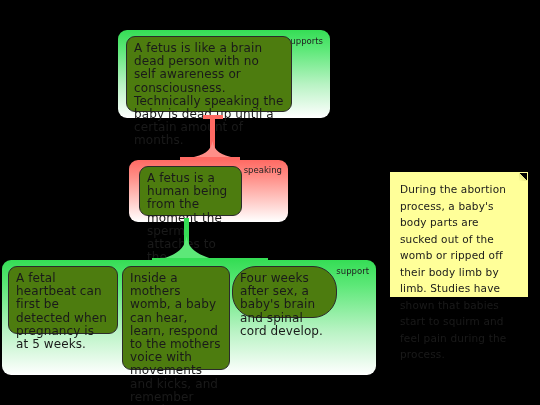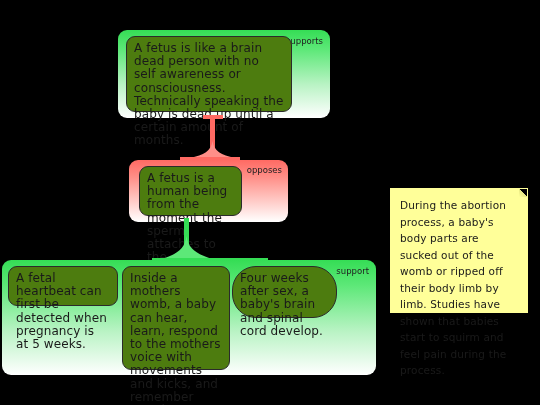--- a/index.html
+++ b/index.html
@@ -95,41 +95,41 @@
   <div class="conn" style="left:180px; top:115px;">
     <svg width="60" height="50" viewBox="0 0 60 50">
       <rect x="23" y="0" width="20" height="4" fill="#ff6a63"></rect>
       <rect x="30" y="3" width="5" height="34" fill="#ff6a63"></rect>
       <path d="M32.5 26 C31 36, 24 40, 10 43 L55 43 C41 40, 34 36, 32.5 26 Z" fill="#ff8f88"></path>
       <rect x="0" y="42" width="60" height="4" fill="#ff6a63"></rect>
     </svg>
   </div>
 
   <div class="group opposes" style="left:129px; top:160px; width:159px; height:62px;">
-    <span class="group-label" style="right:6px; top:5px;">opposes</span>
+    <span class="group-label" style="right:6px; top:5px;">speaking</span>
   </div>
   <div class="claim" style="left:139px; top:166px; width:103px; height:50px;">A fetus is a human being from the moment the sperm attaches to the egg.</div>
 
   <div class="conn" style="left:152px; top:218px;">
     <svg width="116" height="48" viewBox="0 0 116 48">
       <rect x="32" y="0" width="5" height="30" fill="#35dd55"></rect>
       <path d="M34.5 18 C33 30, 26 36, 10 41 L60 41 C44 36, 36 30, 34.5 18 Z" fill="#5de878"></path>
       <rect x="0" y="40" width="116" height="5" fill="#35dd55"></rect>
       <path d="M52 44 L72 44 L62 52 Z" fill="#35dd55"></path>
     </svg>
   </div>
 
   <div class="group supports" style="left:2px; top:260px; width:374px; height:115px;">
     <span class="group-label" style="right:7px; top:6px;padding-left:31px;">support</span>
   </div>
 
-  <div class="claim" style="left:8px; top:266px; width:110px; height:40px;">A fetal heartbeat can first be detected when pregnancy is at 5 weeks.</div>
+  <div class="claim" style="left:8px; top:266px; width:110px; height:68px;">A fetal heartbeat can first be detected when pregnancy is at 5 weeks.</div>
 
   <div class="claim" style="left:122px; top:266px; width:108px; height:104px;">Inside a mothers womb, a baby can hear, learn, respond to the mothers voice with movements and kicks, and remember certain sounds.</div>
 
   <div class="claim" style="left:232px; top:266px; width:105px; height:52px;border-radius:24px;">Four weeks after sex, a baby's brain and spinal cord develop.</div>
 
-  <div class="sticky" style="left:390px; top:188px; width:138px; height:125px;">
+  <div class="sticky" style="left:390px; top:172px; width:138px; height:125px;">
     <span class="sticky-fold"></span>
     <span>During the abortion process, a baby's body parts are sucked out of the womb or ripped off their body limb by limb. Studies have shown that babies start to squirm and feel pain during the process.</span>
   </div>
 
 </div>
 
 </body></html>

